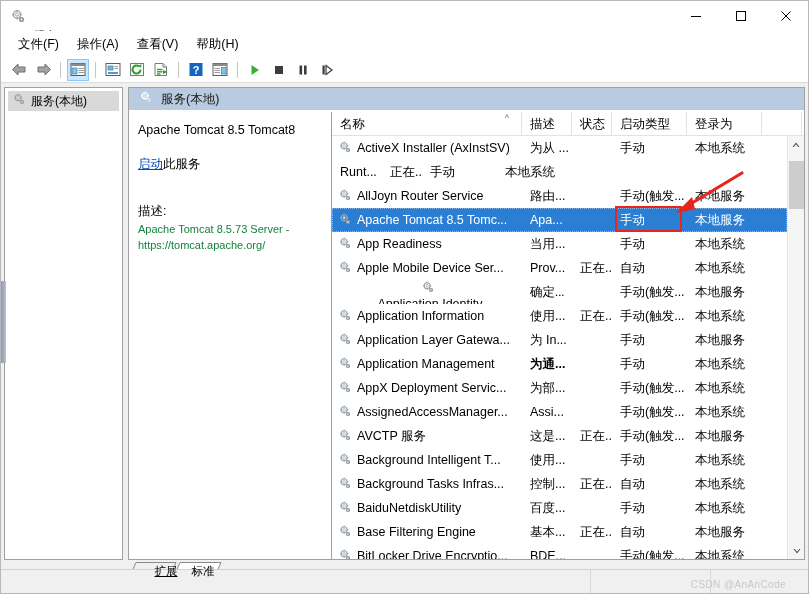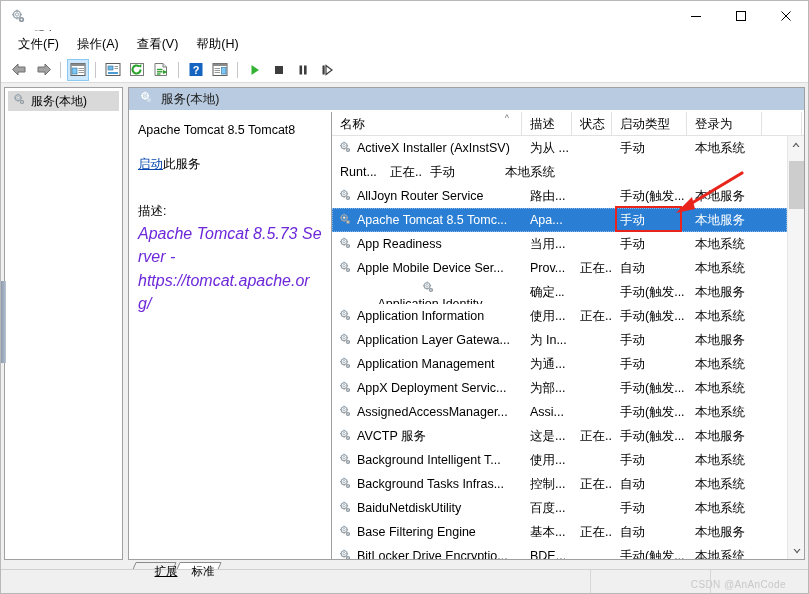--- a/index.html
+++ b/index.html
@@ -134,23 +134,22 @@
     white-space: nowrap; overflow: hidden;
   }
   .det-action { font-size: 12.5px; color: #000; margin-bottom: 30px; }
   .det-action a {
     color: #0645ad; text-decoration: underline;
   }
   .det-desc-label {
     font-size: 12.5px; color: #000; margin-bottom: 2px;
   }
   .det-desc-body {
-    font-size: 16px; color: #6d28d9; line-height: 1.45;
+    font-size: 11px; color: #15803d; line-height: 1.45;
     word-break: break-all;
-    font-style: italic;
   }
 
   
   .list-wrap {
     flex: 1 1 auto; position: relative; background: #fff; overflow: hidden;
   }
   .col-headers {
     display: flex; height: 24px;
     background: #ffffff;
     border-bottom: 1px solid #e2e2e2;
@@ -647,21 +646,21 @@
     <rect x="6.3" y="1.9" width="1.4" height="1.8"></rect>
     <rect x="6.3" y="9.3" width="1.4" height="1.8"></rect>
     <rect x="2.4" y="5.8" width="1.8" height="1.4"></rect>
     <rect x="9.8" y="5.8" width="1.8" height="1.4"></rect>
   </g>
   <circle cx="11.4" cy="11.4" r="2.4" fill="#8d979f"></circle>
   <circle cx="11.4" cy="11.4" r=".9" fill="#ffffff"></circle>
 </svg></span>
                   <span>Application Management</span>
                 </div>
-                <div class="cell c-desc" style="width: 50px;">为通...</div>
+                <div class="cell c-desc" style="width: 50px; font-weight: bold;">为通...</div>
                 <div class="cell c-status" style="width: 40px;"></div>
                 <div class="cell c-startup" style="width: 75px;">手动</div>
                 <div class="cell c-logon" style="width: 75px;">本地系统</div>
               </div>
               <div class="row">
                 <div class="cell c-name" style="width: 190px;">
                   <span class="gear"><svg width="14" height="14" viewBox="0 0 16 16">
   <circle cx="7" cy="6.5" r="3.4" fill="none" stroke="#9aa5ad" stroke-width="1.3"></circle>
   <circle cx="7" cy="6.5" r="1.4" fill="#ffffff" stroke="#9aa5ad" stroke-width=".9"></circle>
   <g fill="#9aa5ad">

